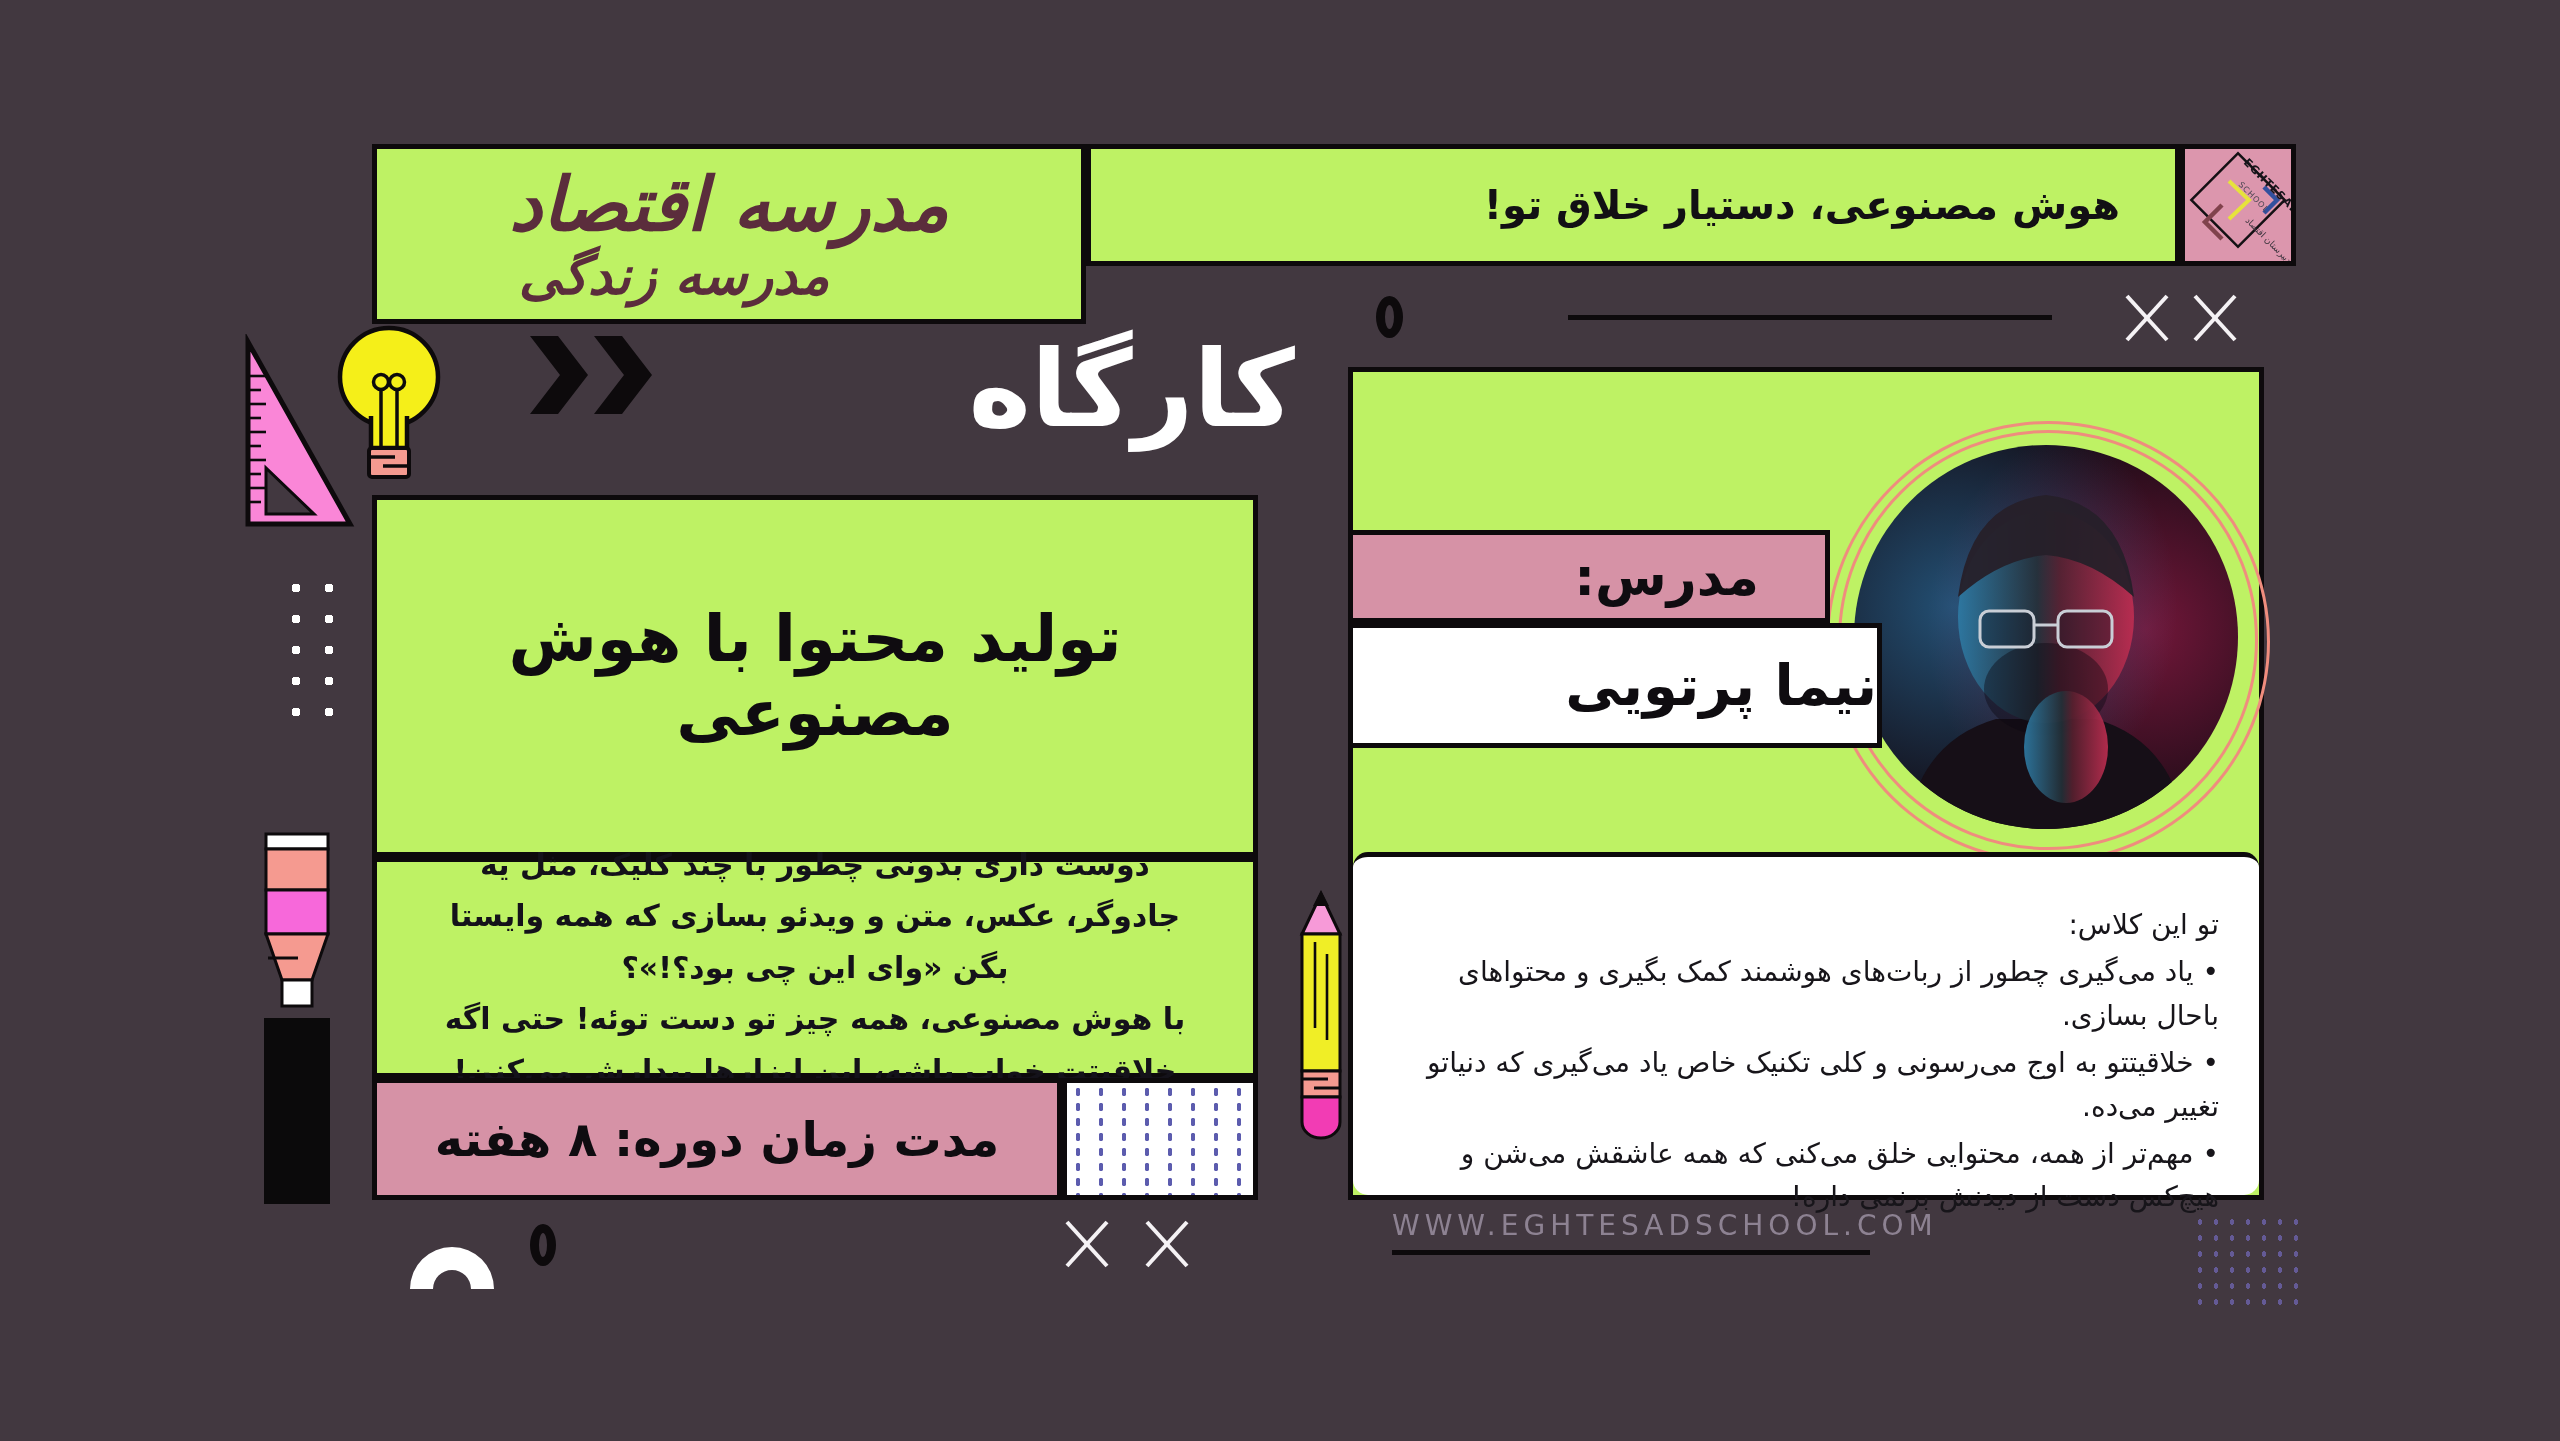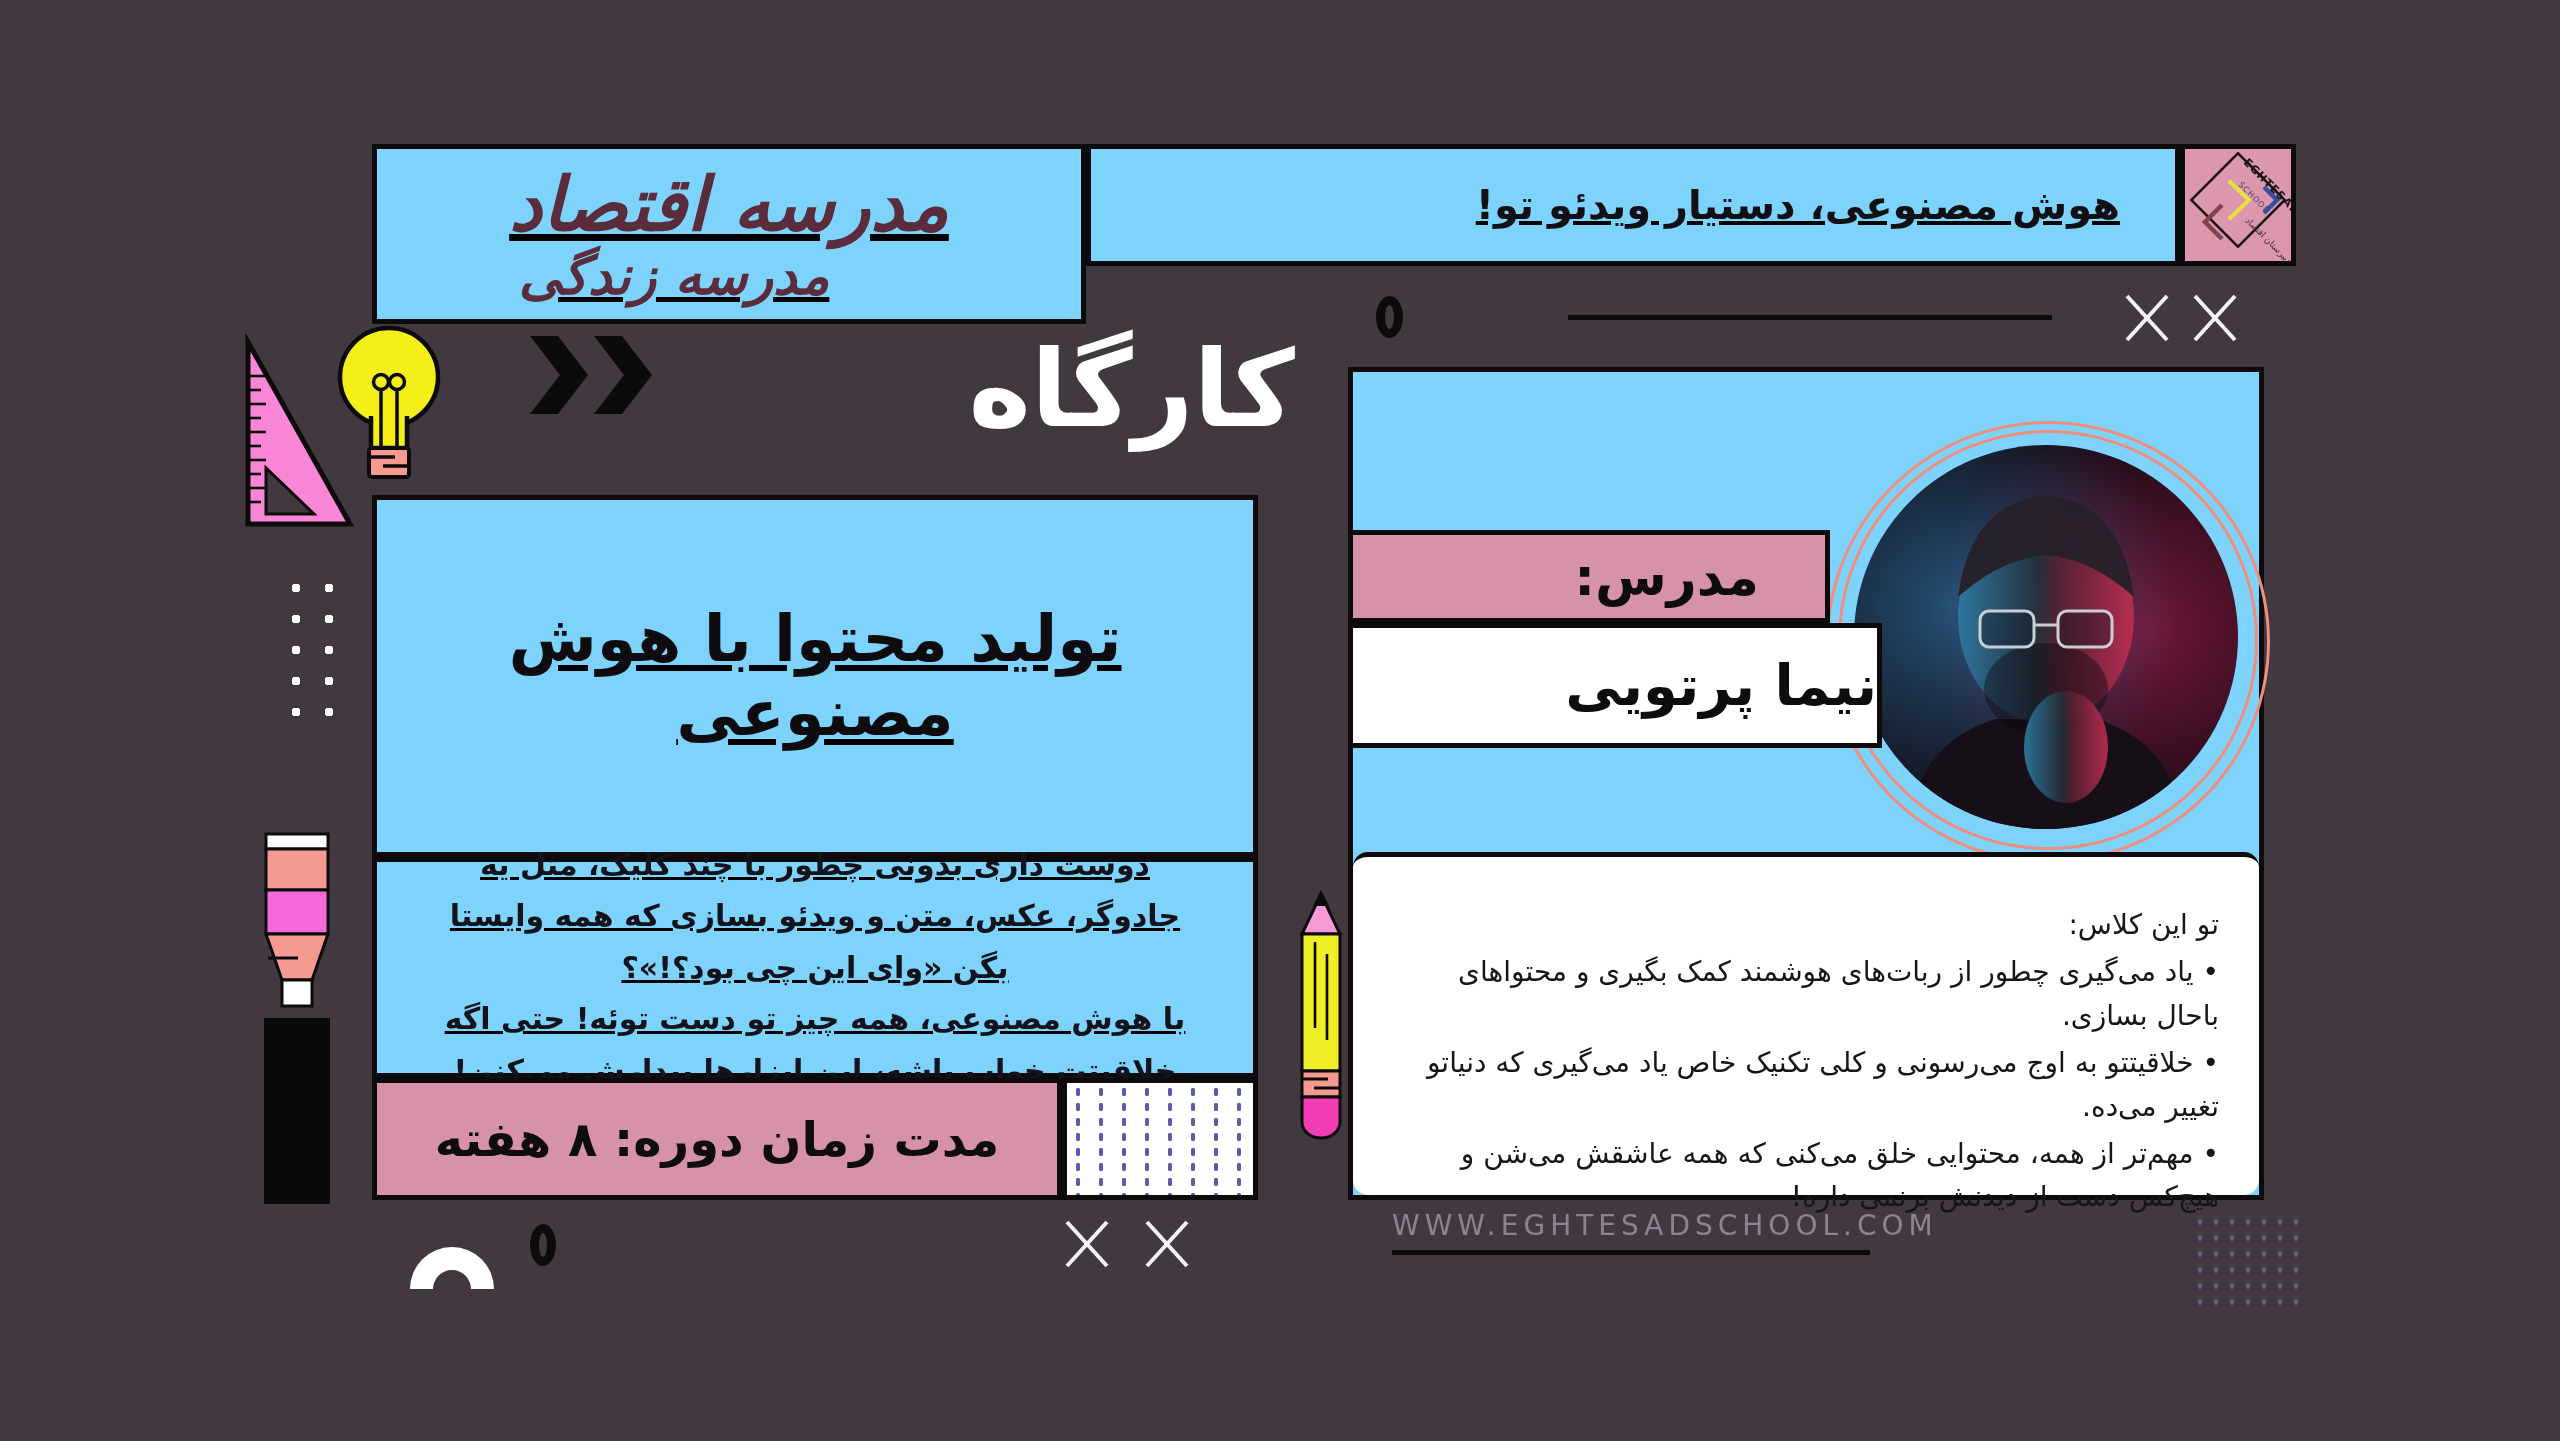--- a/index.html
+++ b/index.html
@@ -1,20 +1,20 @@
 <!DOCTYPE html>
 <html><head>
 <meta charset="utf-8">
 <style>
   html,body{margin:0;padding:0;background:#423840;}
   .poster{position:relative;width:2560px;height:1441px;background:#423840;overflow:hidden;
           font-family:"DejaVu Sans","Liberation Sans",sans-serif;}
   .abs{position:absolute;}
   .box{border:5px solid #0d0a0c;box-sizing:border-box;}
-  .rose{background:#7dd3fc;text-decoration:underline;}
+  .rose{background:#bef264;}
   .pinkbar{background:#d692a6;}
 
   
   .brand-box{left:372px;top:144px;width:714px;height:180px;display:flex;flex-direction:column;
              align-items:center;justify-content:center;}
   .brand-title{font-family:"DejaVu Serif","Liberation Serif",serif;font-style:italic;font-weight:bold;
                font-size:74px;line-height:1;color:#5b2d3c;}
   .brand-subtitle{font-family:"DejaVu Serif","Liberation Serif",serif;font-style:italic;font-weight:bold;
                   font-size:53px;line-height:1;color:#5b2d3c;margin-top:8px;transform:translateX(-55px);}
   .top-bar{left:1086px;top:144px;width:1094px;height:122px;display:flex;align-items:center;
@@ -78,21 +78,21 @@
 <body>
 
 <div class="poster">
 
   <div class="abs box rose brand-box" dir="rtl">
     <div class="brand-title">مدرسه اقتصاد</div>
     <div class="brand-subtitle">مدرسه زندگی</div>
   </div>
 
   <div class="abs box rose top-bar">
-    <div class="tagline" dir="rtl">هوش مصنوعی، دستیار ویدئو تو!</div>
+    <div class="tagline" dir="rtl">هوش مصنوعی، دستیار خلاق تو!</div>
   </div>
 
   <div class="abs box logo-box">
     <svg width="106" height="112" viewBox="0 0 106 112">
       <rect x="20" y="18" width="66" height="66" transform="rotate(45 53 51)" fill="none" stroke="#141114" stroke-width="2.5"></rect>
       <polyline points="44,32 64,51 44,70" fill="none" stroke="#e6e23c" stroke-width="4"></polyline>
       <polyline points="79,38 92,51 79,64" fill="none" stroke="#32509e" stroke-width="4.5"></polyline>
       <polyline points="37,56 20,73 37,90" fill="none" stroke="#80424c" stroke-width="4.5"></polyline>
       <text transform="translate(58,14) rotate(45)" font-size="11" font-weight="bold" fill="#17141a" letter-spacing="1">EGHTESAD</text>
       <text transform="translate(53,36) rotate(45)" font-size="8" fill="#4a4550" letter-spacing="1">SCHOOL</text>

